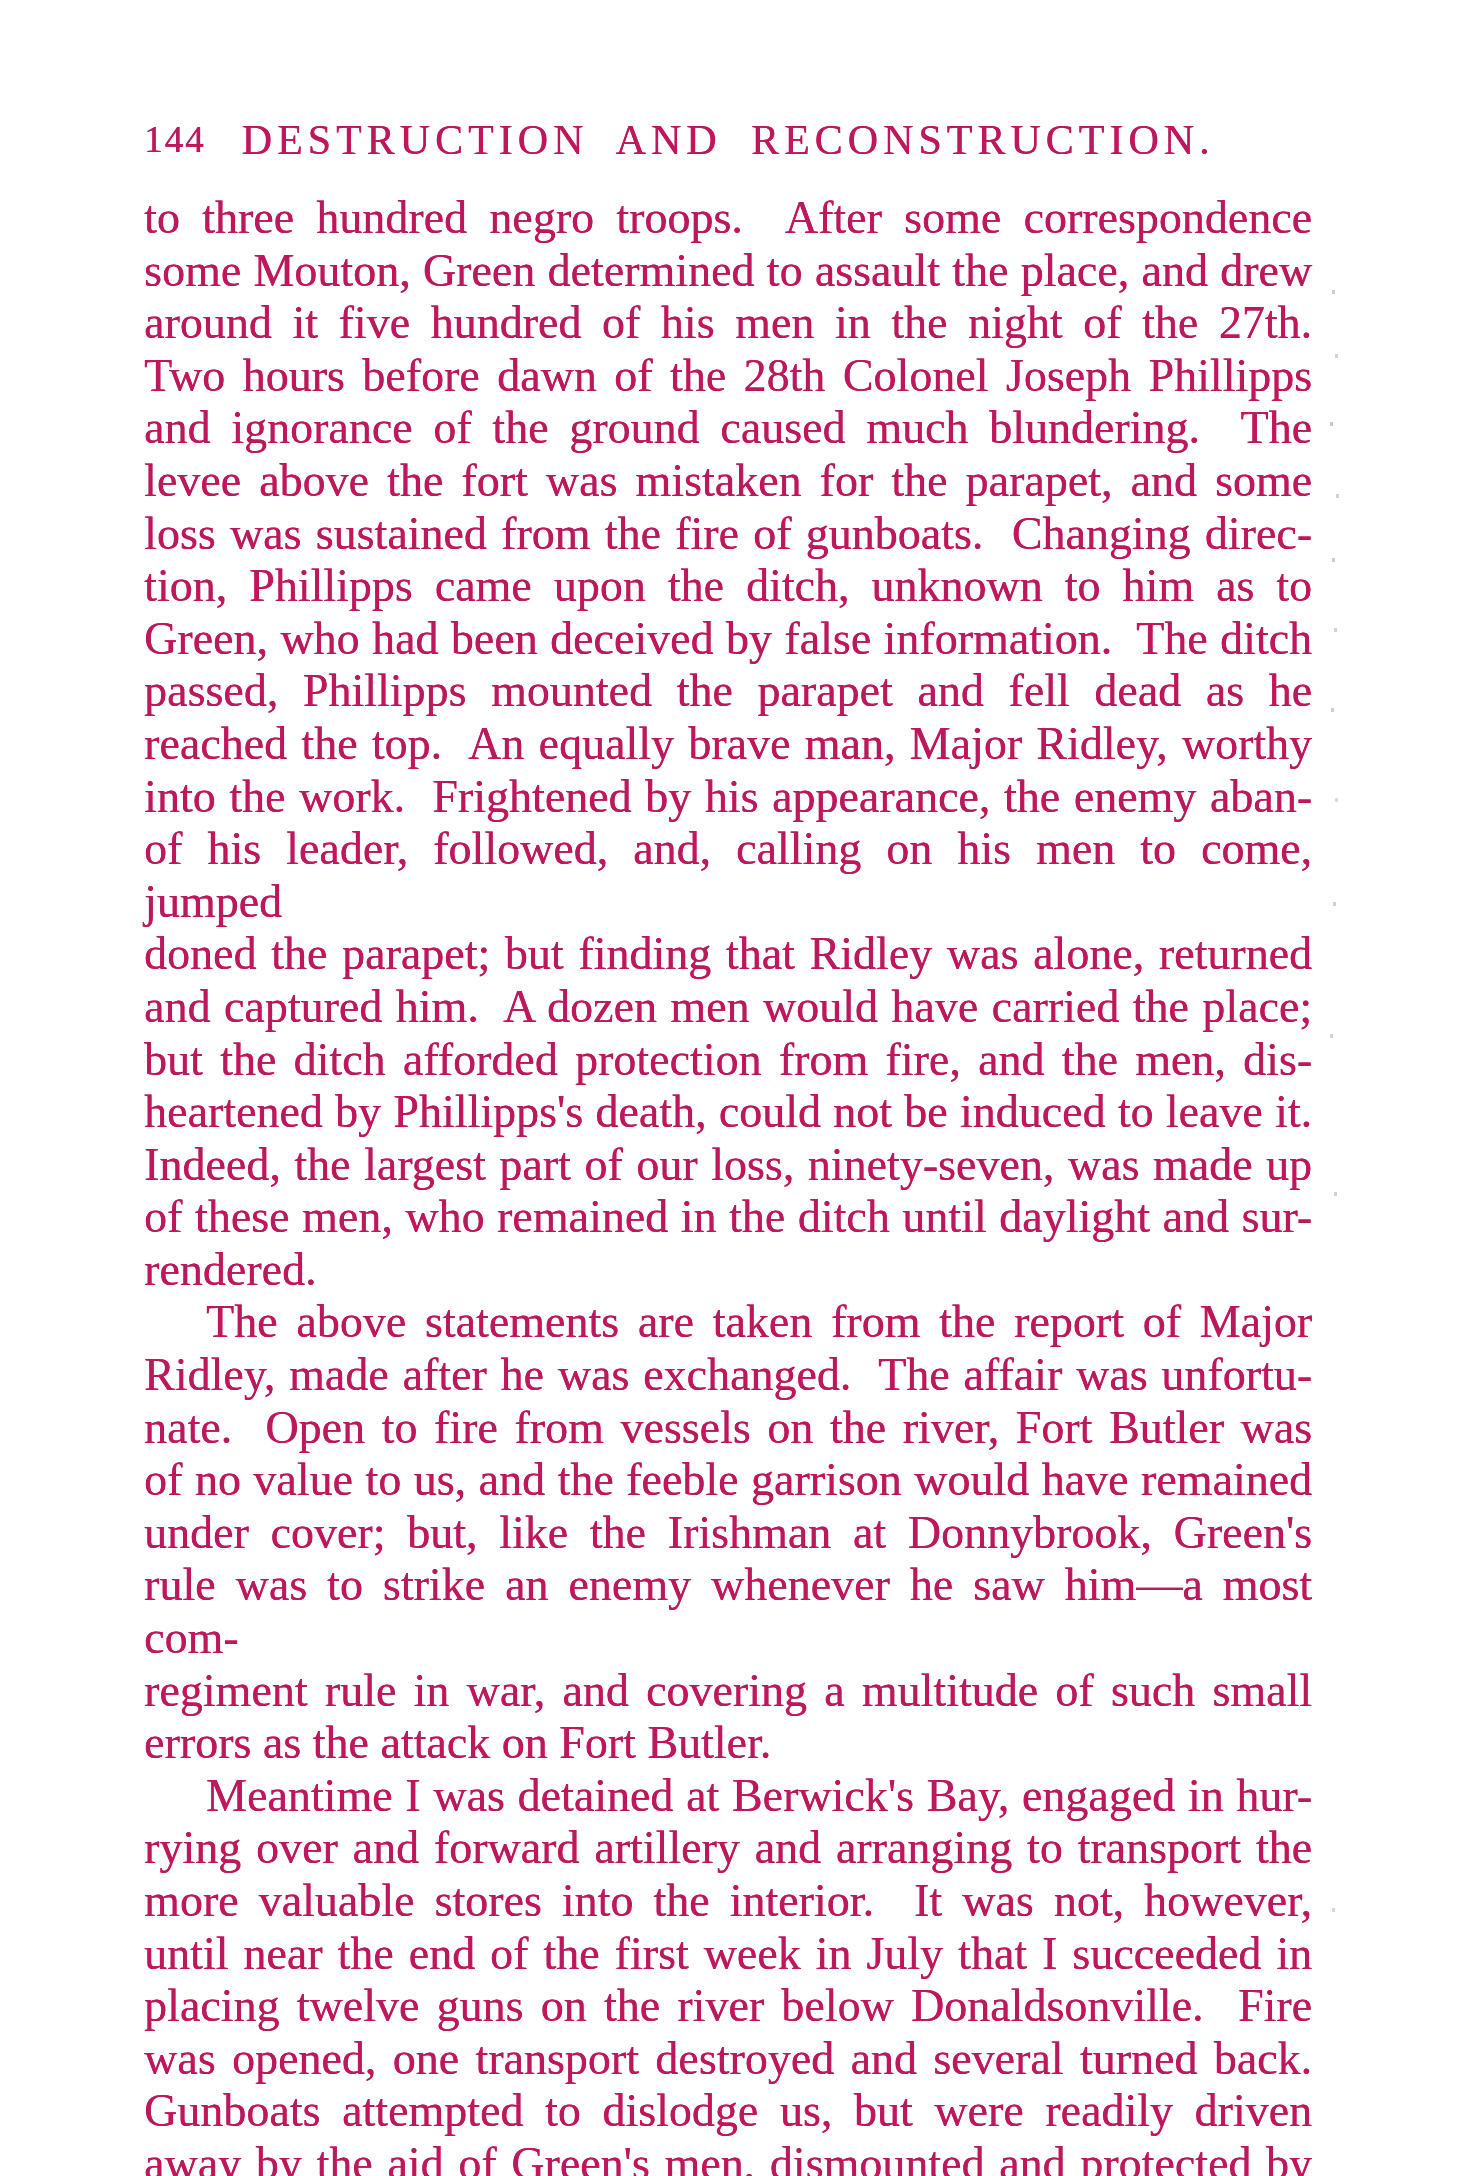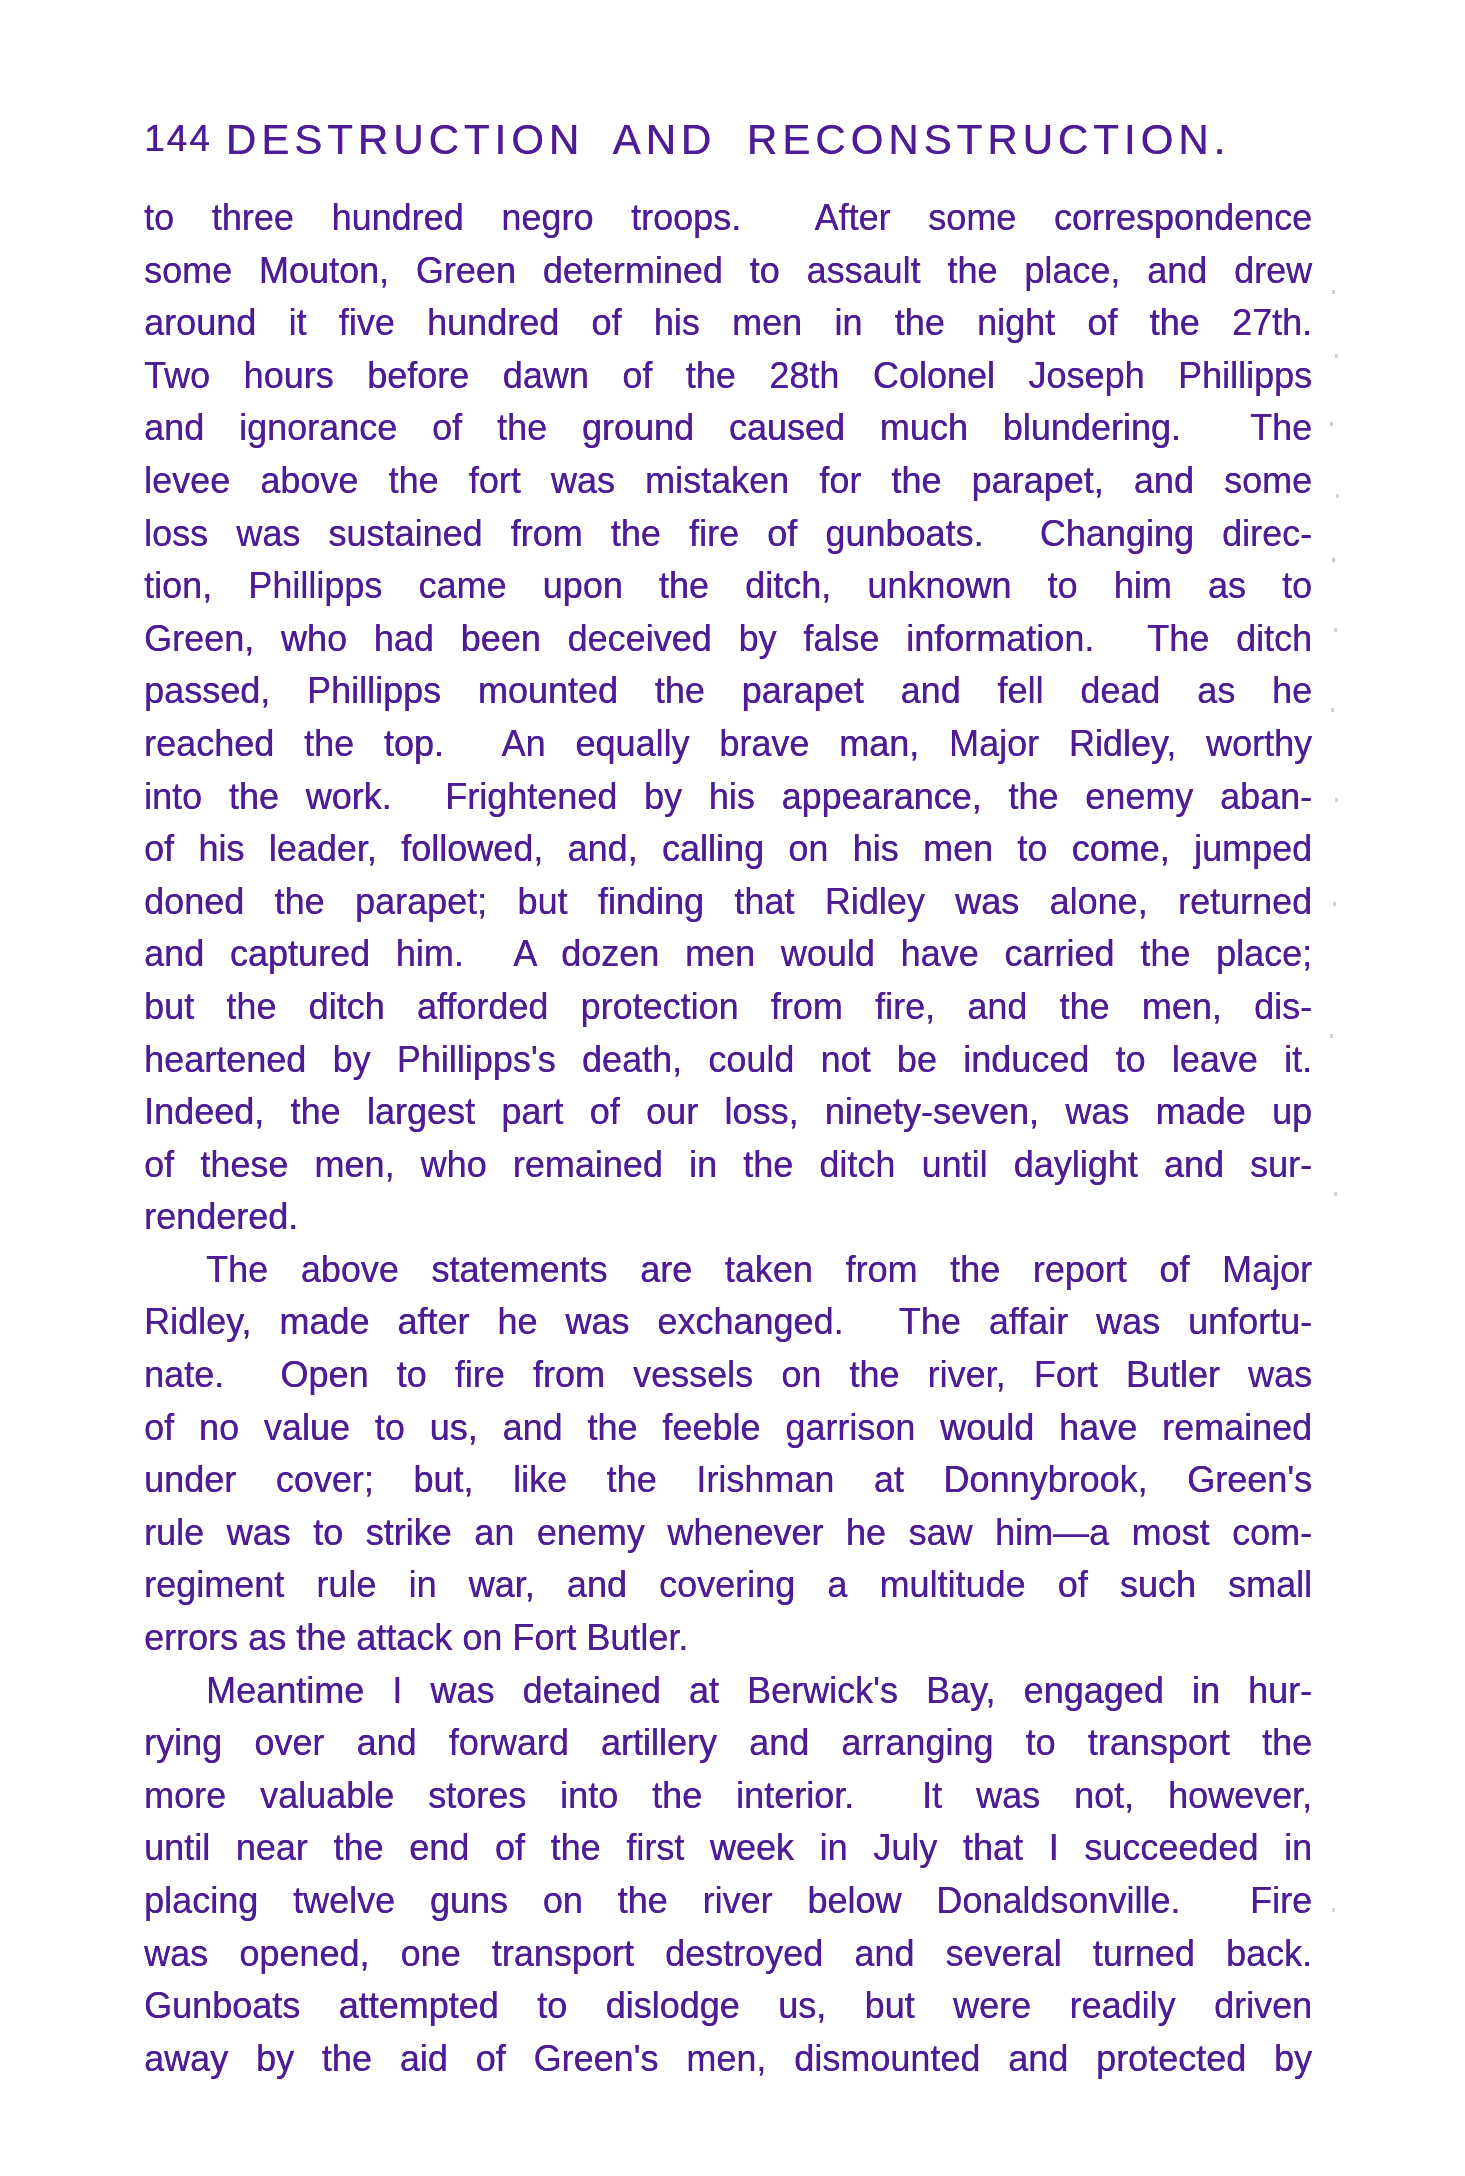--- a/index.html
+++ b/index.html
@@ -6,22 +6,22 @@
     margin: 0;
     padding: 0;
     background: #ffffff;
   }
   .page {
     position: relative;
     width: 1347px;
     height: 2176px;
     background: #ffffff;
     overflow: hidden;
-    font-family: Liberation Sans, sans-serif;
-    color: #4c1d95;
+    font-family: Liberation Serif, serif;
+    color: #be185d;
   }
   .running-header {
     position: absolute;
     left: 144px;
     top: 116px;
     width: 1168px;
     height: 48px;
   }
   .page-number {
     position: absolute;
@@ -43,21 +43,21 @@
     text-shadow: 0.4px 0 0 currentColor;
     white-space: nowrap;
   }
   .body-block {
     position: absolute;
     left: 144px;
     top: 192px;
     width: 1168px;
   }
   .line {
-    font-size: 36px;
+    font-size: 46px;
     line-height: 52.6px;
     text-align: justify;
     text-align-last: justify;
     white-space: pre-wrap;
     text-shadow: 0.35px 0 0 currentColor;
   }
   .line.indent {
     text-indent: 62px;
   }
   .line.para-end {

